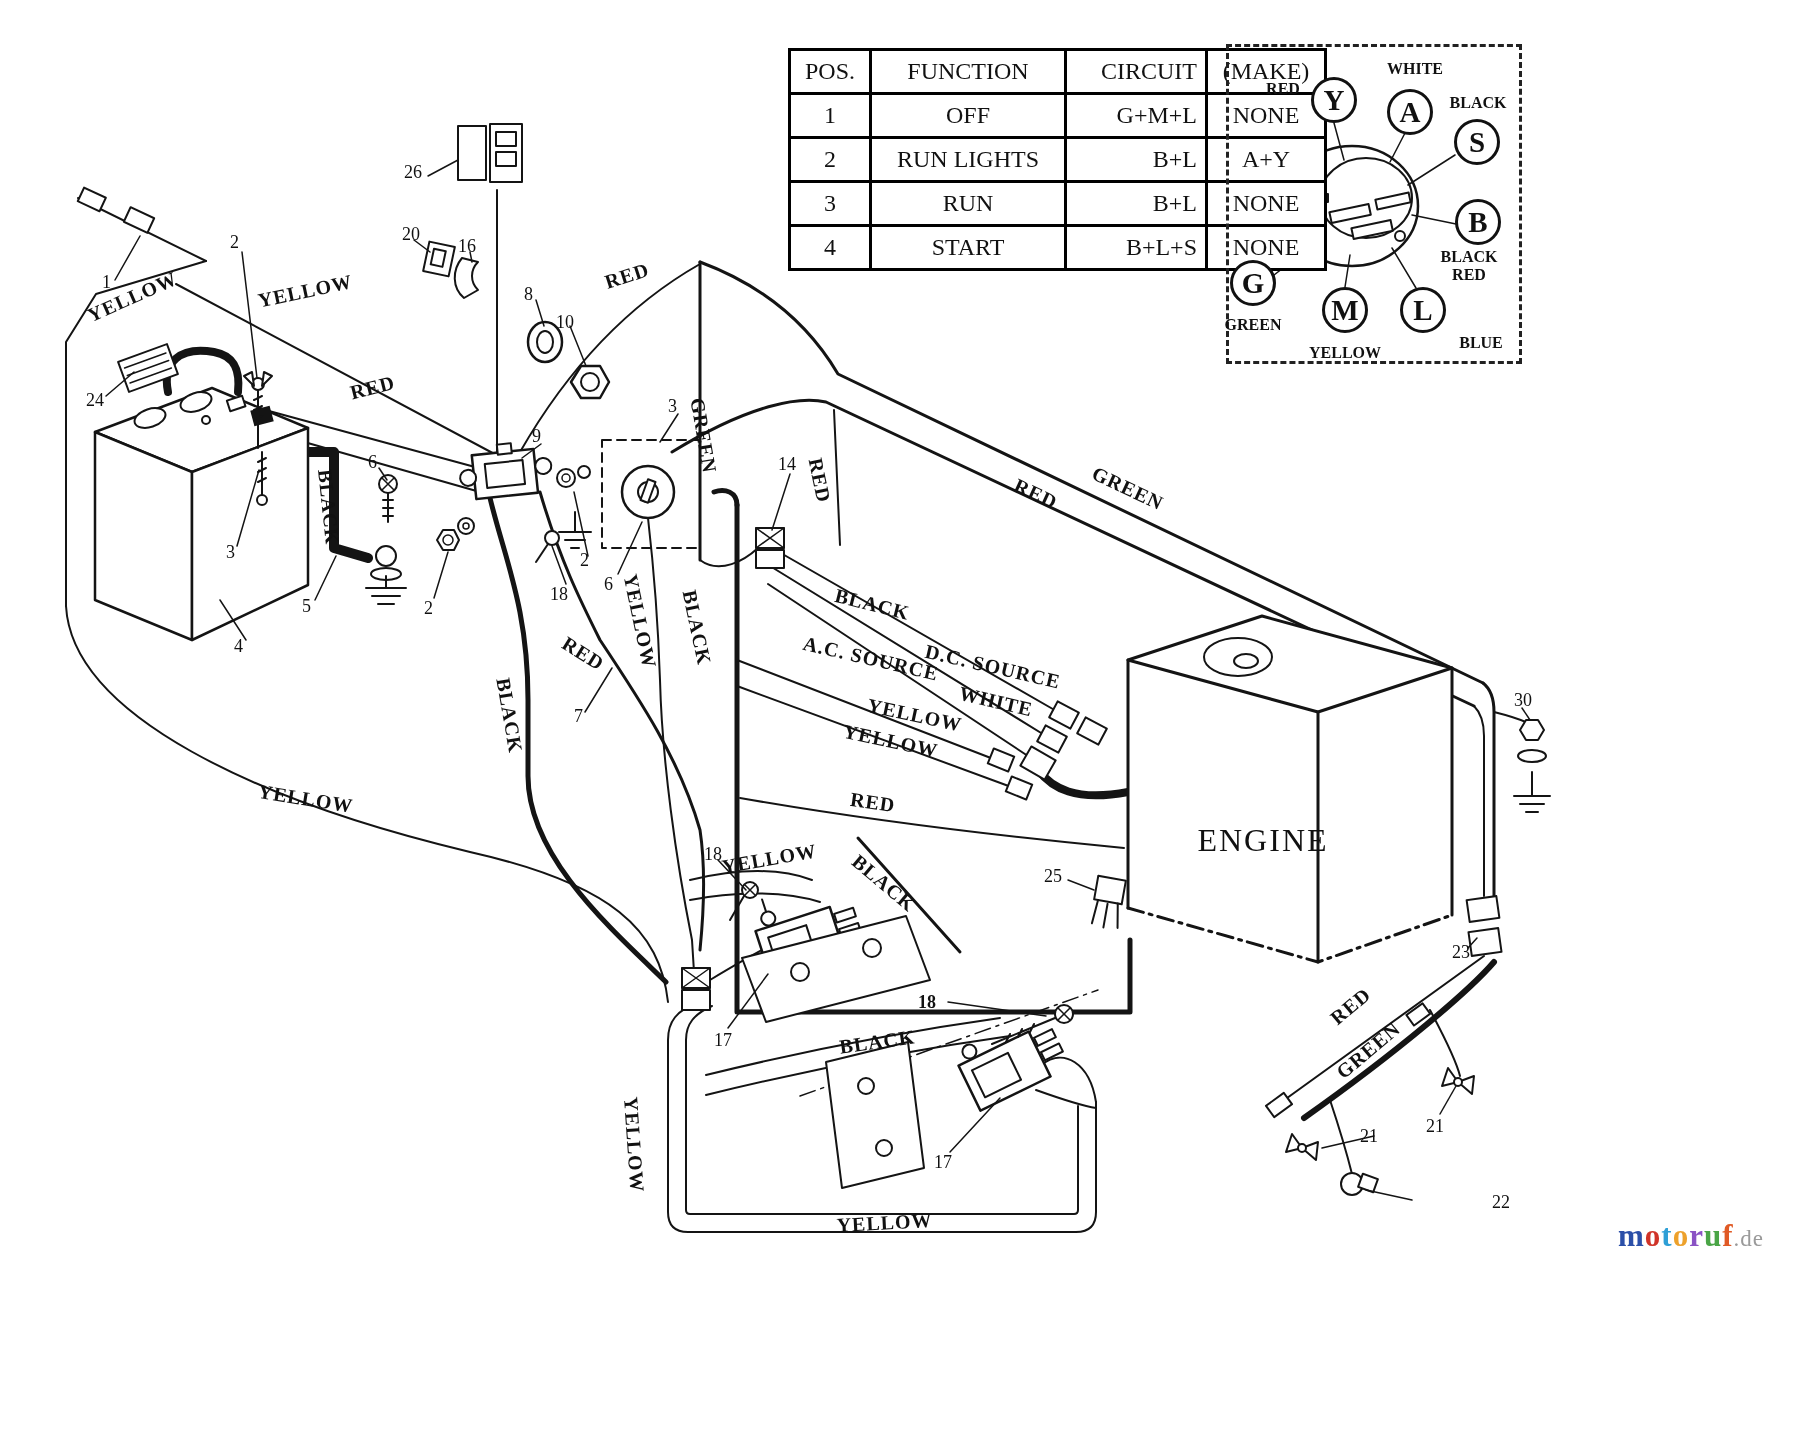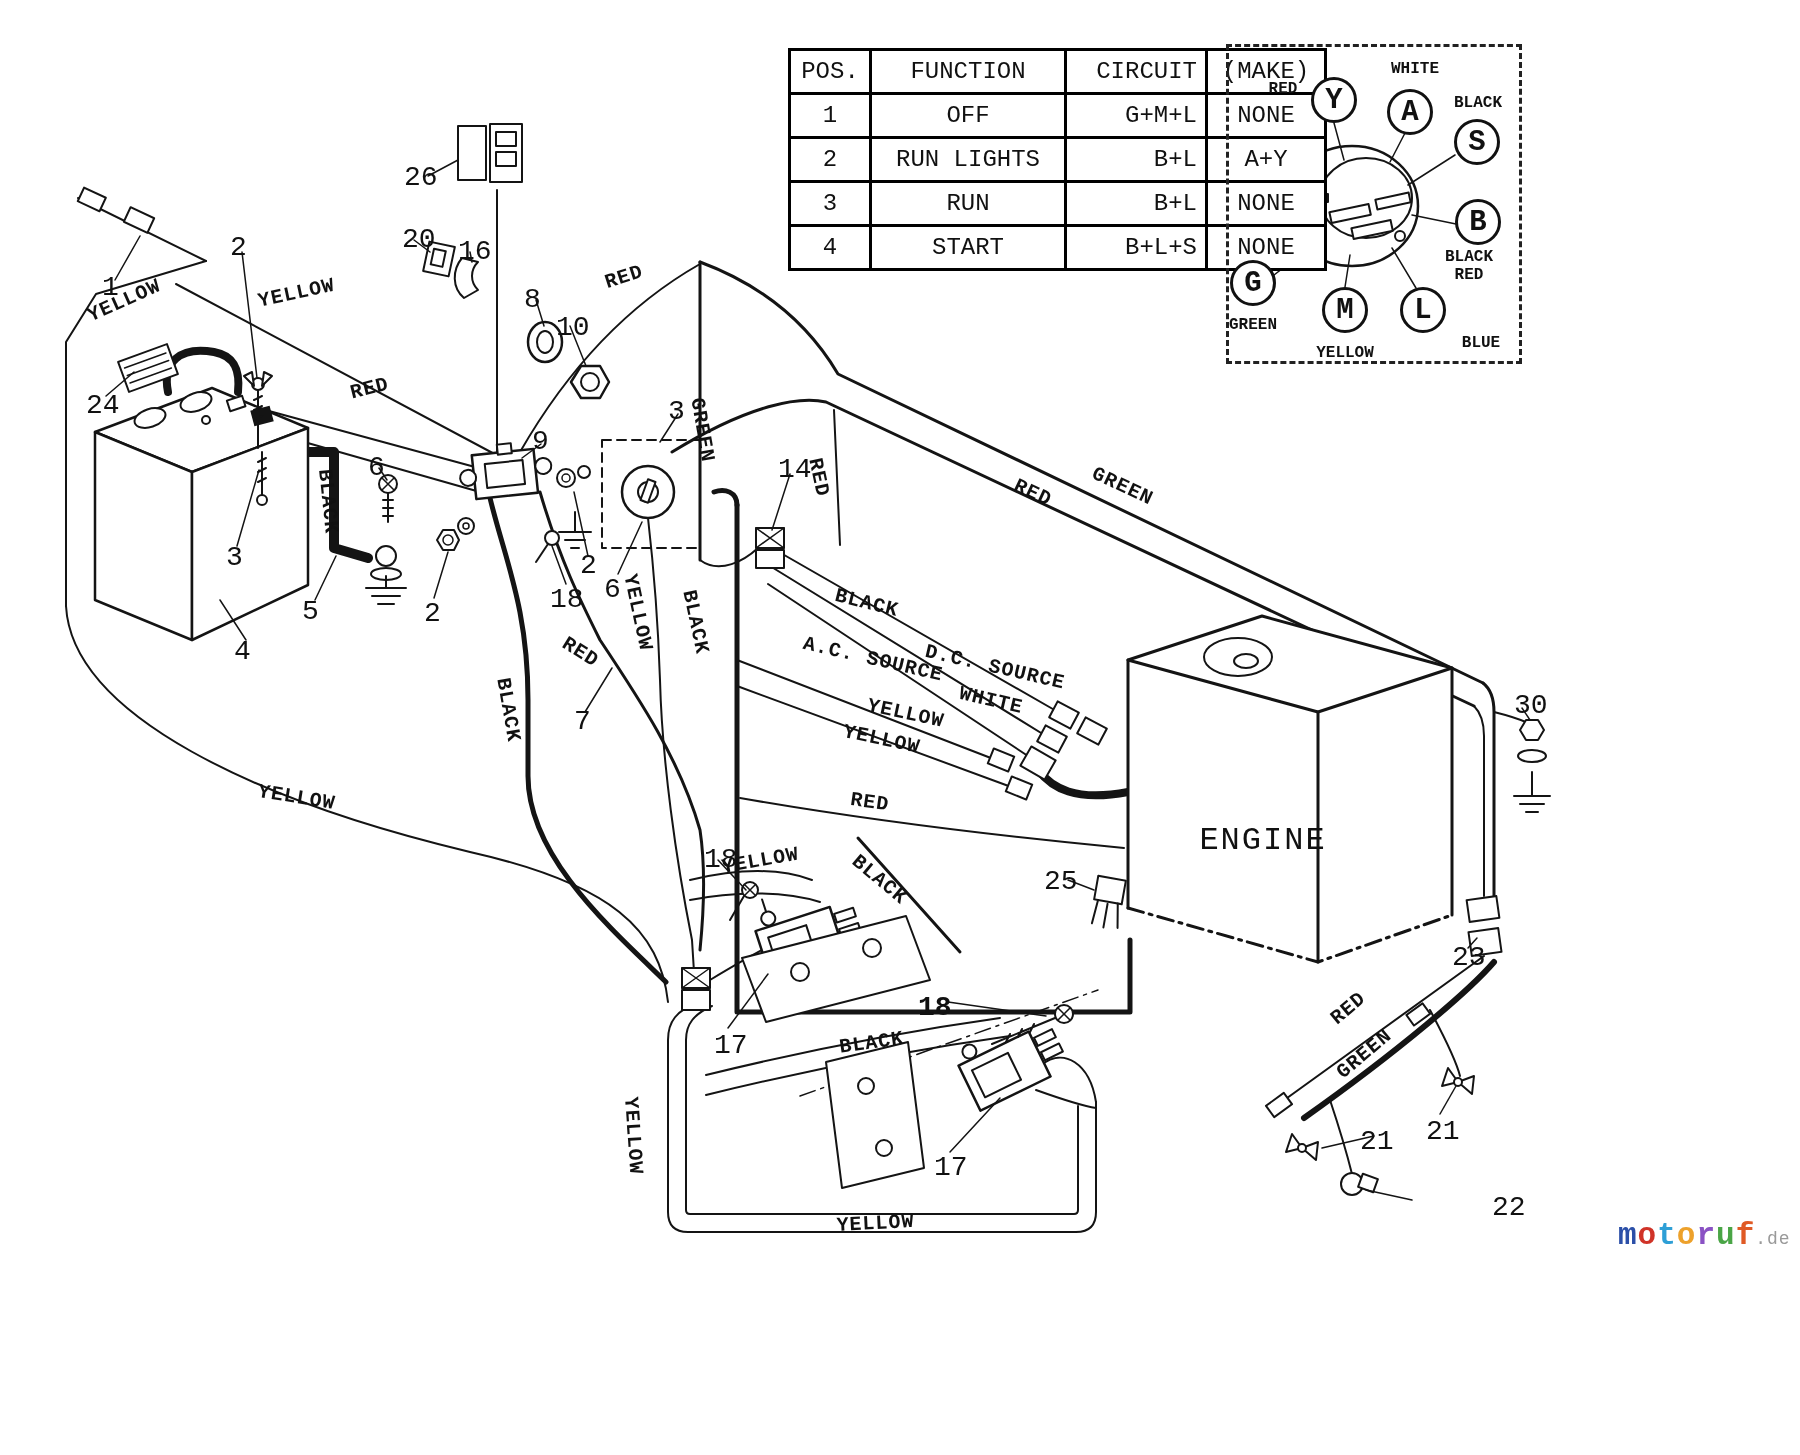--- a/index.html
+++ b/index.html
@@ -1,56 +1,56 @@
 <!DOCTYPE html>
 <html><head>
 <meta charset="utf-8">
 <style>
   html,body{margin:0;padding:0;background:#fff;}
   .stage{position:relative;width:1800px;height:1455px;background:#fff;overflow:hidden;
-         font-family:Liberation Mono, monospace;color:#111;}
+         font-family:Liberation Serif, serif;color:#111;}
   svg.base{position:absolute;left:0;top:0;}
   
   .k1{fill:none;stroke:#141414;stroke-width:1.5;stroke-linecap:round;stroke-linejoin:round}
   .k2{fill:none;stroke:#141414;stroke-width:2;stroke-linecap:round;stroke-linejoin:round}
   .k3{fill:none;stroke:#141414;stroke-width:3;stroke-linecap:round;stroke-linejoin:round}
   .k5{fill:none;stroke:#141414;stroke-width:5;stroke-linecap:round;stroke-linejoin:round}
   .k6{fill:none;stroke:#141414;stroke-width:6;stroke-linecap:round;stroke-linejoin:round}
   .k8{fill:none;stroke:#141414;stroke-width:8;stroke-linecap:round;stroke-linejoin:round}
   .k10{fill:none;stroke:#141414;stroke-width:10;stroke-linecap:round;stroke-linejoin:round}
   .fw{fill:#fff;stroke:#141414;stroke-width:2.5;stroke-linejoin:round}
   .fw2{fill:#fff;stroke:#141414;stroke-width:2;stroke-linejoin:round}
   .blk{fill:#141414;stroke:none}
   .dash{stroke-dasharray:9 6}
   .dashdot{stroke-dasharray:16 6 3 6}
   
   .lbl{position:absolute;font-size:20px;font-weight:700;letter-spacing:1px;
        white-space:nowrap;transform-origin:0 0;}
   
-  .co{position:absolute;font-size:28px;font-weight:400;transform-origin:0 0;}
+  .co{position:absolute;font-size:18px;font-weight:400;transform-origin:0 0;}
   .co.b{font-weight:700;}
   
   .detailbox{position:absolute;left:1226px;top:44px;width:296px;height:320px;
              border:3px dashed #222;box-sizing:border-box;}
   .term{position:absolute;width:46px;height:46px;border:3px solid #111;border-radius:50%;
         background:#fff;display:flex;align-items:center;justify-content:center;
         font-size:29px;font-weight:700;box-sizing:border-box;}
   .termlbl{position:absolute;font-size:16px;font-weight:700;text-align:center;line-height:1.15;}
   
   table.pos{position:absolute;left:788px;top:48px;border-collapse:collapse;
             font-size:24px;background:#fff;}
   table.pos td{border:3px solid #000;text-align:center;padding:4px 8px;height:33px;}
   table.pos td:nth-child(1){width:62px;}
   table.pos td:nth-child(2){width:176px;}
   table.pos td:nth-child(3){width:122px;text-align:right;}
   table.pos td:nth-child(4){width:100px;}
   .engine-label{position:absolute;left:1158px;top:822px;width:210px;text-align:center;
                 font-size:32px;letter-spacing:2px;}
   .wm{position:absolute;left:1618px;top:1218px;font-size:31px;font-weight:700;letter-spacing:1px;}
-  .wm .de{font-size:18px;font-weight:400;}
+  .wm .de{font-size:23px;font-weight:400;}
 </style>
 </head>
 <body>
 
 <div class="stage">
 
 <svg class="base" width="1800" height="1455" viewBox="0 0 1800 1455">
 
   <g>
 

